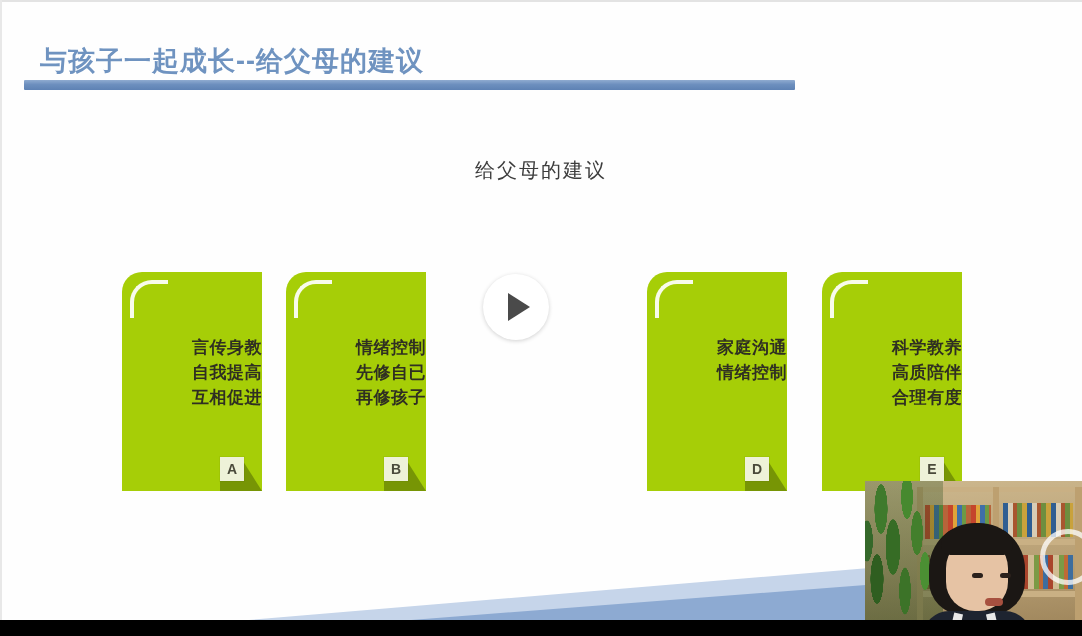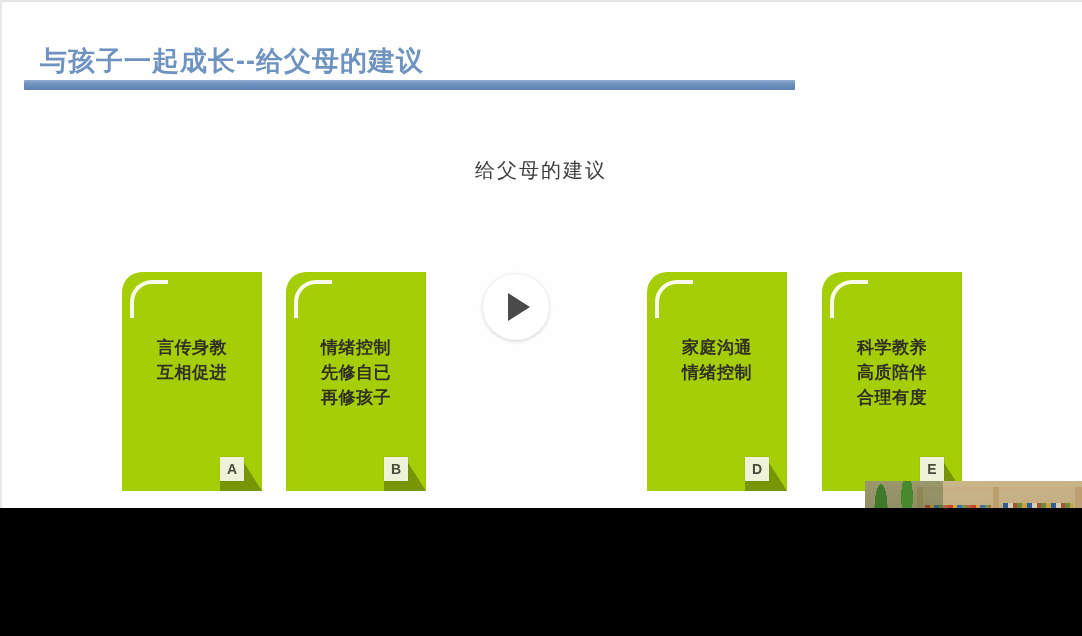--- a/index.html
+++ b/index.html
@@ -2,21 +2,21 @@
 <html lang="zh"><head>
 <meta charset="utf-8">
 <title>slide</title>
 <style>
   html,body{margin:0;padding:0;}
   body{
     width:1082px;height:636px;overflow:hidden;
     background:#000;
     font-family:"Liberation Sans","DejaVu Sans",sans-serif;
   }
-  #stage{position:relative;width:1082px;height:508px;overflow:hidden;background:#000;}
+  #stage{position:relative;width:1082px;height:636px;overflow:hidden;background:#000;}
 
   
   #slide{
     position:absolute;left:0;top:0;width:1082px;height:620px;
     background:#fefefe;overflow:hidden;
   }
   #slide-edge-top{position:absolute;left:0;top:0;width:1082px;height:2px;background:#e3e3e3;}
   #slide-edge-left{position:absolute;left:0;top:0;width:2px;height:620px;background:#e8e8e8;}
 
   
@@ -50,21 +50,21 @@
     border-top:4px solid #ffffff;border-left:4px solid #ffffff;
     border-top-left-radius:22px;
     opacity:.92;
   }
   .card-text{
     position:absolute;left:0;top:63px;width:140px;
     text-align:center;
     font-size:17px;line-height:25px;color:#2f2f22;
     font-weight:bold;letter-spacing:0.5px;
   }
-  .card-text span{display:block;}
+  .card-text span{display:block;text-align:right;}
   .badge-shadow{
     position:absolute;right:0px;bottom:0px;width:42px;height:38px;
     background:#6f8b05;
     clip-path:polygon(0 22%,55% 22%,100% 100%,0 100%);
     opacity:.85;
   }
   .badge{
     position:absolute;right:18px;bottom:10px;
     width:24px;height:24px;
     background:#eef2d8;
@@ -167,20 +167,21 @@
 
     <div id="title">与孩子一起成长--给父母的建议</div>
     <div id="title-rule"></div>
 
     <div id="subtitle">给父母的建议</div>
 
     <div class="card" style="left:122px">
       <div class="card-arc"></div>
       <div class="card-text">
         <span>言传身教</span>
+        <span>自我提高</span>
         <span>互相促进</span>
       </div>
       <div class="badge-shadow"></div>
       <div class="badge">A</div>
     </div>
 
     <div class="card" style="left:286px">
       <div class="card-arc"></div>
       <div class="card-text">
         <span>情绪控制</span>

